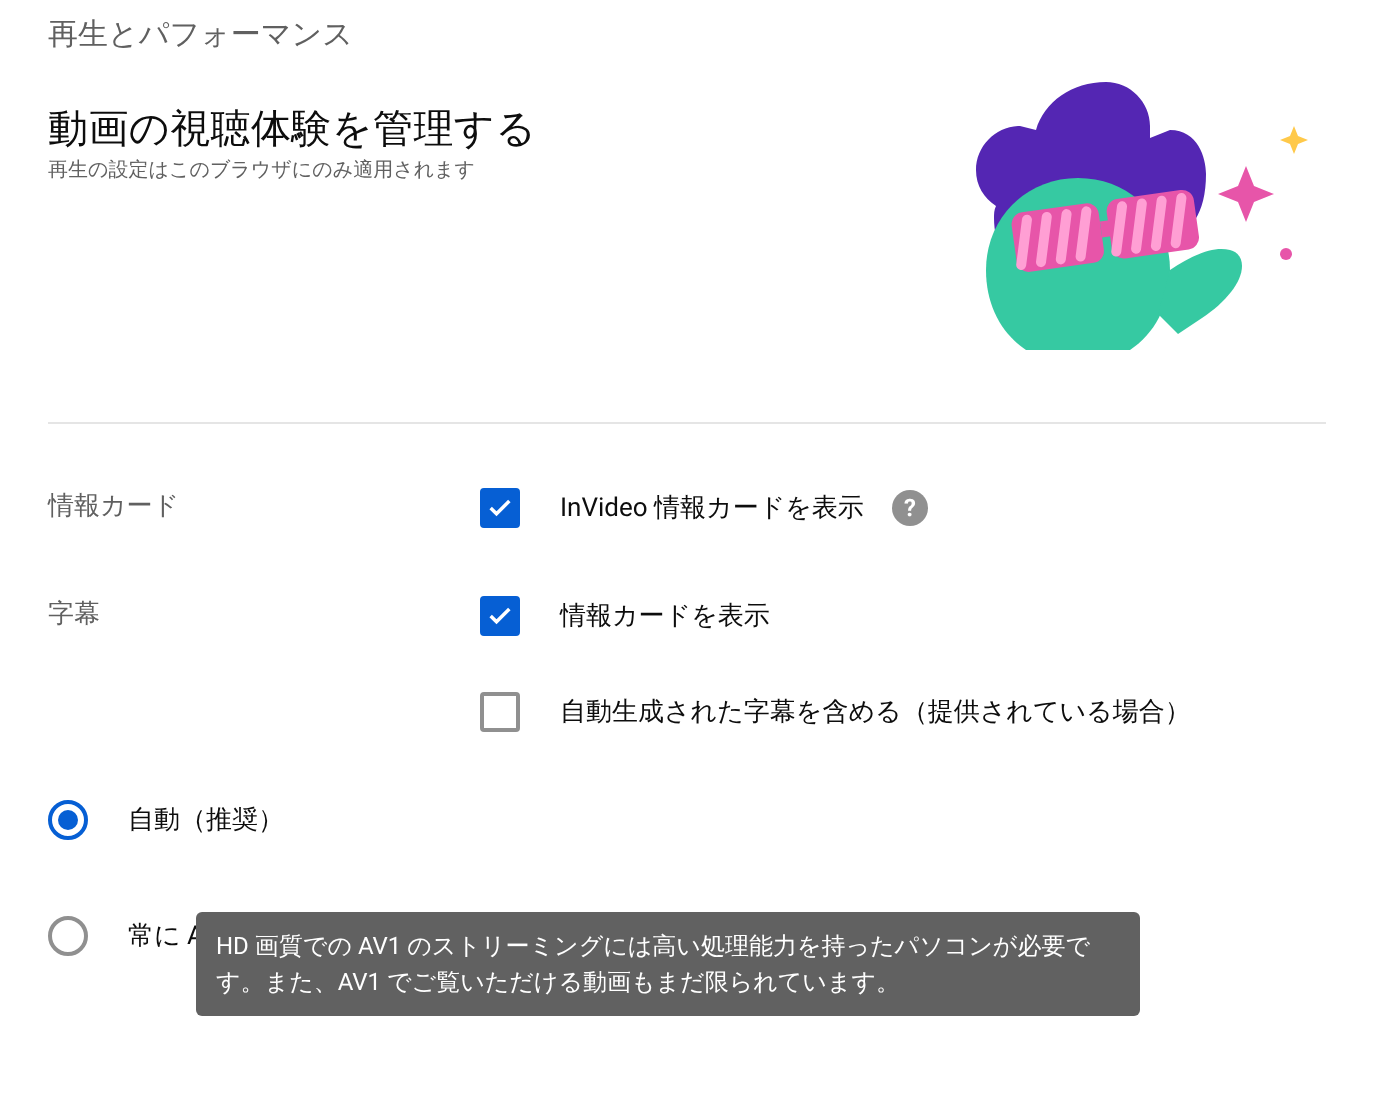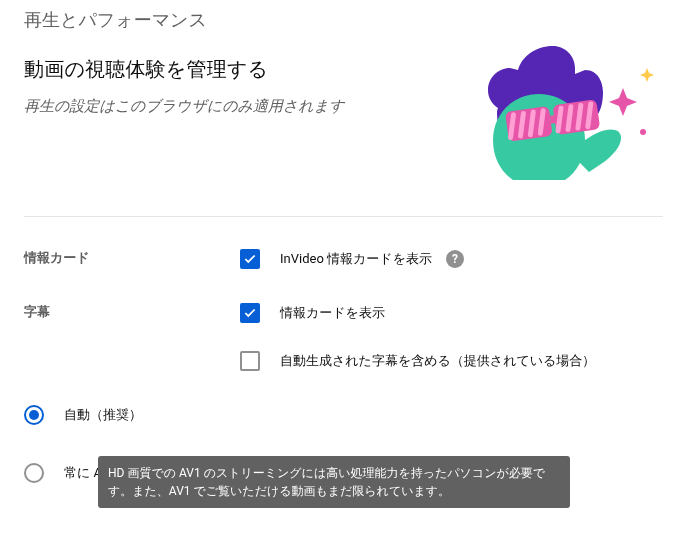--- a/index.html
+++ b/index.html
@@ -7,42 +7,40 @@
     font-family: Roboto, Arial, "Hiragino Kaku Gothic ProN", Meiryo, sans-serif;
     background: #fff;
     color: #0d0d0d;
     width: 687px;
     height: 555px;
     overflow: hidden;
     position: relative;
   }
   .container { padding: 0 24px; }
   .section-label {
-    font-size: 18px;
+    font-size: 15px;
     color: #606060;
     padding-top: 8px;
   }
   .header-row {
     display: flex;
     justify-content: space-between;
     align-items: flex-start;
   }
   .header-text { flex: 1; }
   .title {
     font-size: 20px;
     font-weight: 400;
     color: #0d0d0d;
     margin-top: 24px;
     letter-spacing: 0.2px;
   }
   .subtitle {
-    font-size: 15px;
+    font-size: 10px;
     color: #606060;
-    margin-top: 14px;
-    font-style: italic;
   }
   .illust {
     width: 190px;
     height: 150px;
     flex: 0 0 auto;
     margin-top: 6px;
   }
   .divider {
     border: none;
     border-top: 1px solid #e5e5e5;
@@ -52,21 +50,20 @@
     display: flex;
     align-items: flex-start;
     padding-top: 30px;
   }
   .setting-label {
     width: 216px;
     flex: 0 0 auto;
     font-size: 13px;
     color: #606060;
     padding-top: 2px;
-    font-weight: bold;
   }
   .setting-controls { flex: 1; }
   .control-line {
     display: flex;
     align-items: center;
     min-height: 24px;
     margin-bottom: 24px;
   }
   .control-line:last-child { margin-bottom: 0; }
   .checkbox {

